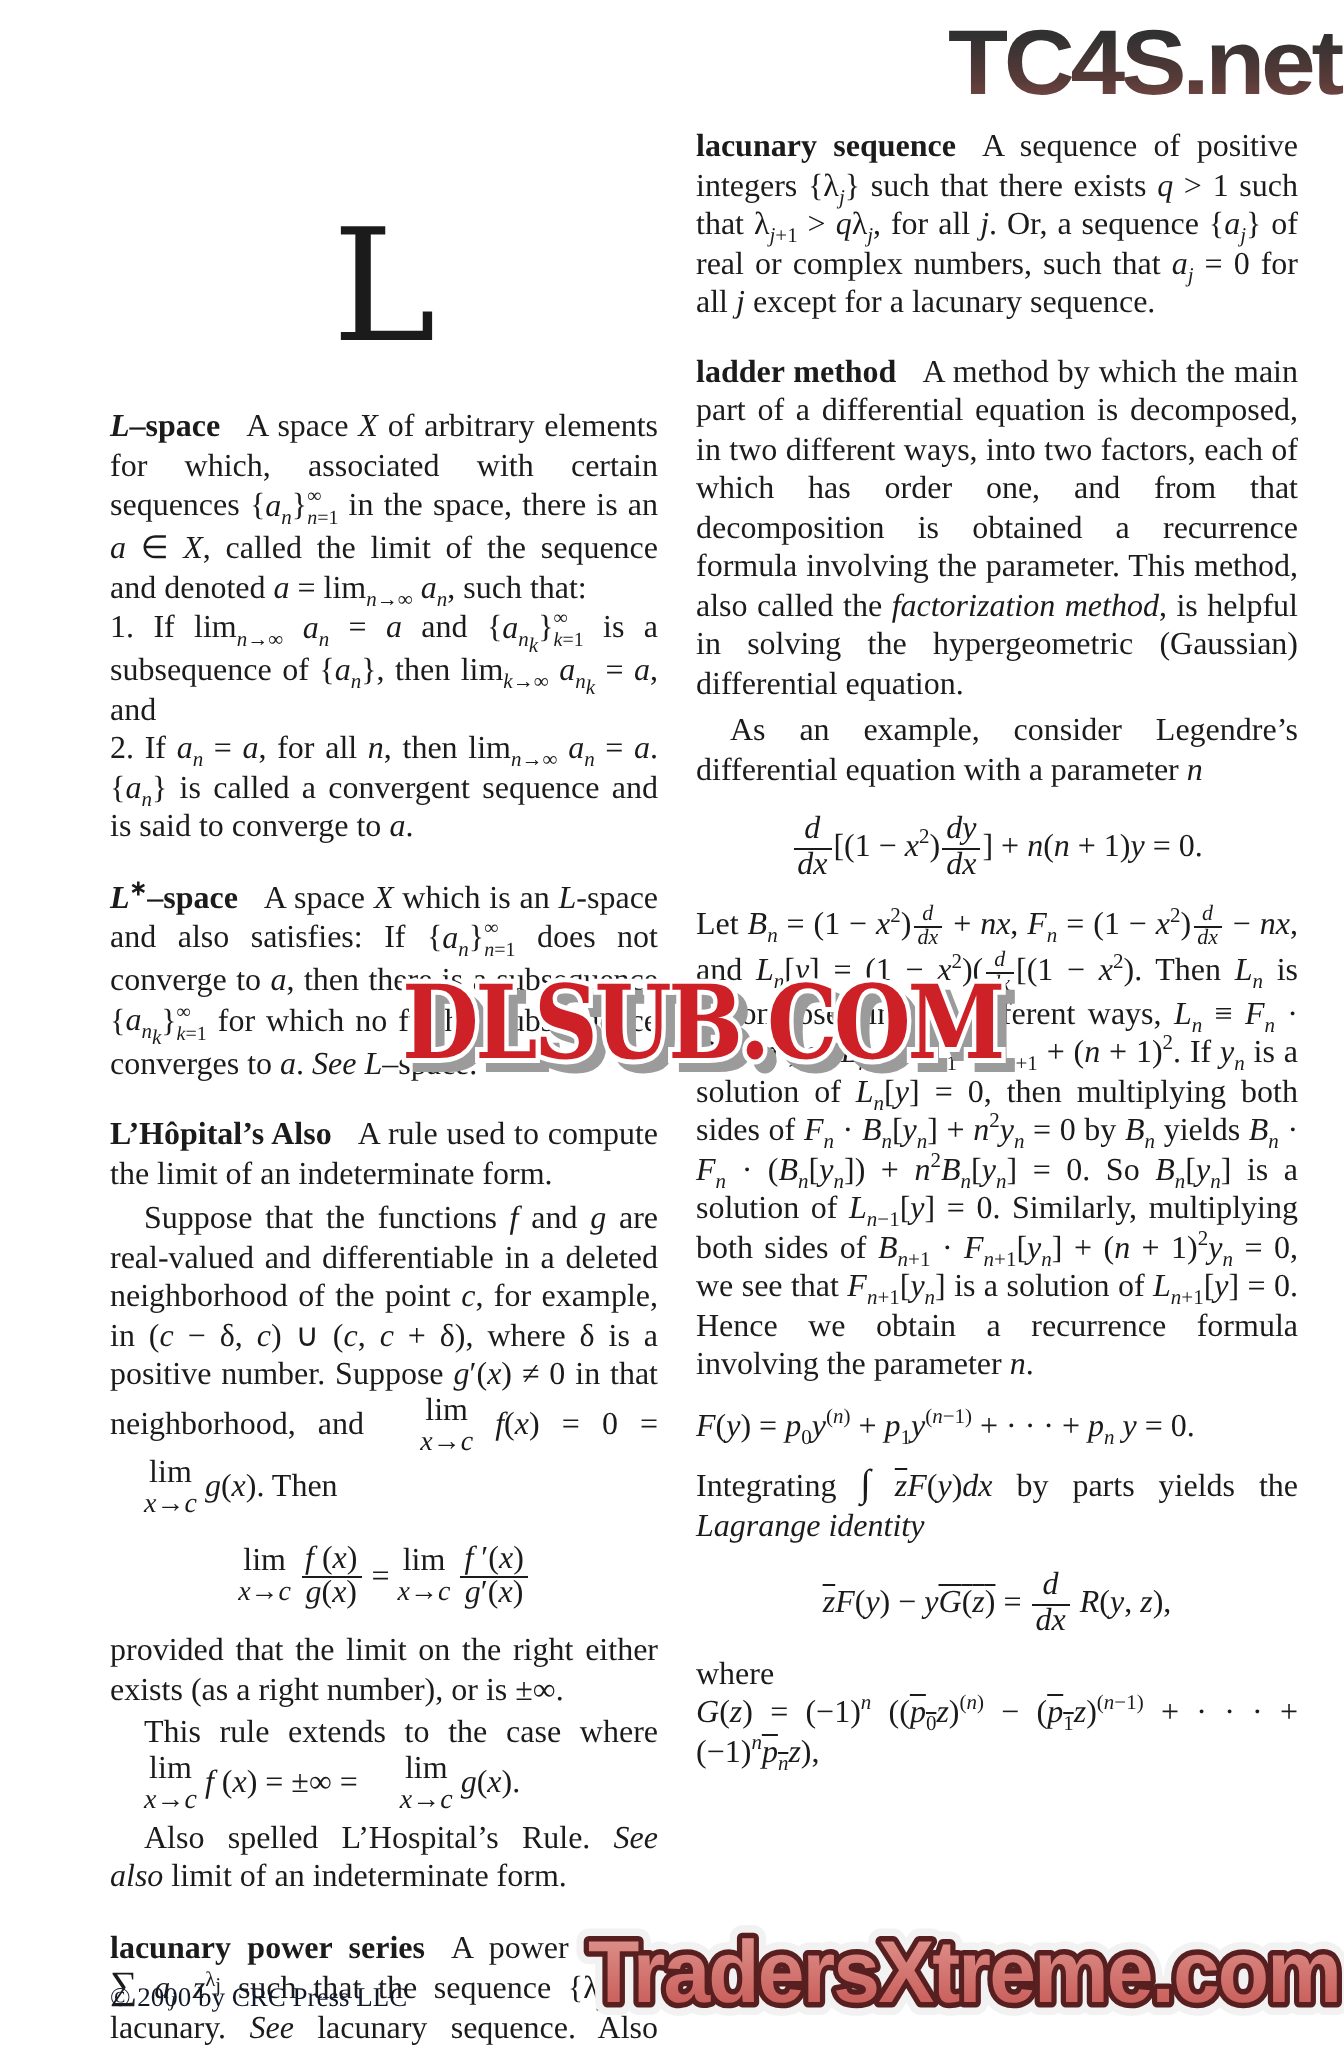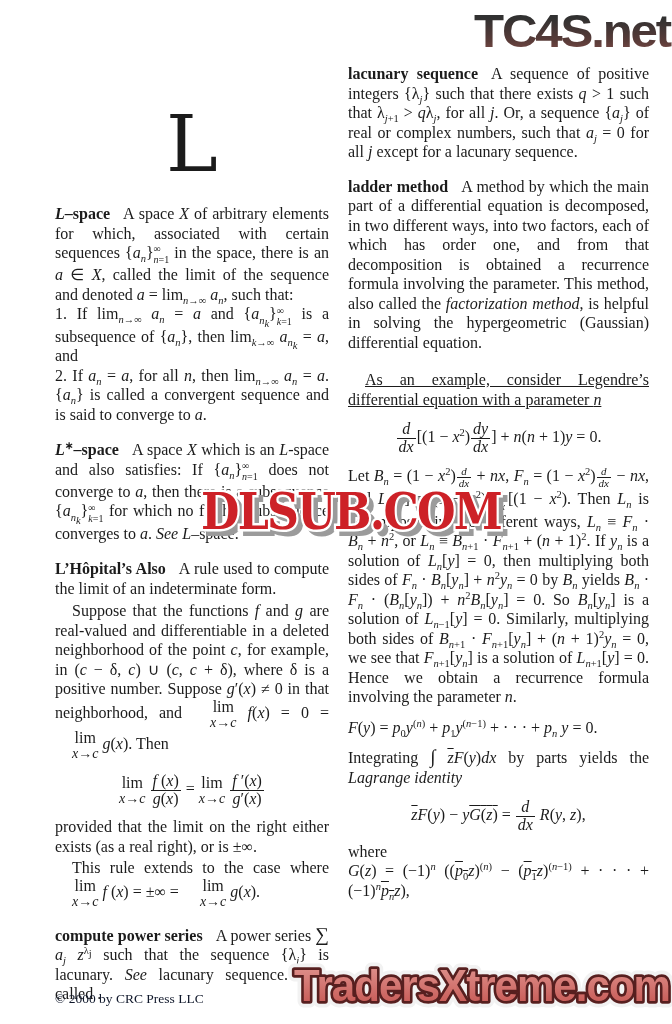--- a/index.html
+++ b/index.html
@@ -54,29 +54,30 @@
     </svg>
   </div>
 
   <div class="col col-left">
     <div class="letter-head">L</div>
     <p class="entry p"><span class="term"><i>L</i>–space</span><span class="tab"></span>A space <i>X</i> of arbitrary elements for which, associated with certain sequences {<i>a<sub>n</sub></i>}<span class="ss"><span>∞</span><span><i>n</i>=1</span></span> in the space, there is an <i>a</i> ∈ <i>X</i>, called the limit of the sequence and denoted <i>a</i> = lim<sub><i>n</i>→∞</sub> <i>a<sub>n</sub></i>, such that:<br>1. If lim<sub><i>n</i>→∞</sub> <i>a<sub>n</sub></i> = <i>a</i> and {<i>a<sub>n<sub>k</sub></sub></i>}<span class="ss"><span>∞</span><span><i>k</i>=1</span></span> is a subsequence of {<i>a<sub>n</sub></i>}, then lim<sub><i>k</i>→∞</sub> <i>a<sub>n<sub>k</sub></sub></i> = <i>a</i>, and<br>2. If <i>a<sub>n</sub></i> = <i>a</i>, for all <i>n</i>, then lim<sub><i>n</i>→∞</sub> <i>a<sub>n</sub></i> = <i>a</i>. {<i>a<sub>n</sub></i>} is called a convergent sequence and is said to converge to <i>a</i>.</p>
     <p class="entry p" style="margin-top:16px;"><span class="term"><i>L</i><sup>∗</sup>–space</span><span class="tab"></span>A space <i>X</i> which is an <i>L</i>-space and also satisfies: If {<i>a<sub>n</sub></i>}<span class="ss"><span>∞</span><span><i>n</i>=1</span></span> does not converge to <i>a</i>, then there is a subsequence {<i>a<sub>n<sub>k</sub></sub></i>}<span class="ss"><span>∞</span><span><i>k</i>=1</span></span> for which no further subsequence converges to <i>a</i>. <i>See</i> <i>L</i>–space.</p>
     <p class="p" style="margin-top:16px;"><span class="term">L’Hôpital’s Also</span><span class="tab"></span>A rule used to compute the limit of an indeterminate form.</p>
     <p class="ind" style="margin-top:3px;">Suppose that the functions <i>f</i> and <i>g</i> are real-valued and differentiable in a deleted neighborhood of the point <i>c</i>, for example, in (<i>c</i> − δ, <i>c</i>) ∪ (<i>c</i>, <i>c</i> + δ), where δ is a positive number. Suppose <i>g</i>′(<i>x</i>) ≠ 0 in that neighborhood, and <span class="lim">lim<span class="under"><i>x</i>→<i>c</i></span></span> <i>f</i>(<i>x</i>) = 0 = <span class="lim">lim<span class="under"><i>x</i>→<i>c</i></span></span> <i>g</i>(<i>x</i>). Then</p>
     <div class="eq" style="margin:12px 0 10px 0;"><span class="lim">lim<span class="under"><i>x</i>→<i>c</i></span></span> <span class="frac"><span class="top"><i>f</i> (<i>x</i>)</span><span class="bot"><i>g</i>(<i>x</i>)</span></span> = <span class="lim">lim<span class="under"><i>x</i>→<i>c</i></span></span> <span class="frac"><span class="top"><i>f</i> ′(<i>x</i>)</span><span class="bot"><i>g</i>′(<i>x</i>)</span></span></div>
-    <p class="p">provided that the limit on the right either exists (as a real right), or is ±∞.</p>
+    <p class="p">provided that the limit on the right either exists (as a right number), or is ±∞.</p>
     <p class="ind" style="margin-top:2px;">This rule extends to the case where <span class="lim">lim<span class="under"><i>x</i>→<i>c</i></span></span> <i>f</i> (<i>x</i>) = ±∞ = <span class="lim">lim<span class="under"><i>x</i>→<i>c</i></span></span> <i>g</i>(<i>x</i>).</p>
-    <p class="entry p" style="margin-top:16px;"><span class="term">compute power series</span><span class="tab"></span>A power series <span class="bigop">∑</span> <i>a<sub>j</sub> z</i><sup>λ<sub>j</sub></sup> such that the sequence {λ<sub><i>j</i></sub>} is lacunary. <i>See</i> lacunary sequence. Also called .</p>
+    <p class="ind" style="margin-top:2px;">Also spelled L’Hospital’s Rule. <i>See also</i> limit of an indeterminate form.</p>
+    <p class="entry p" style="margin-top:16px;"><span class="term">lacunary power series</span><span class="tab"></span>A power series <span class="bigop">∑</span> <i>a<sub>j</sub> z</i><sup>λ<sub>j</sub></sup> such that the sequence {λ<sub><i>j</i></sub>} is lacunary. <i>See</i> lacunary sequence. Also called .</p>
   </div>
 
   <div class="col col-right">
     <p class="entry p"><span class="term">lacunary sequence</span><span class="tab"></span>A sequence of positive integers {λ<sub><i>j</i></sub>} such that there exists <i>q</i> &gt; 1 such that λ<sub><i>j</i>+1</sub> &gt; <i>q</i>λ<sub><i>j</i></sub>, for all <i>j</i>. Or, a sequence {<i>a<sub>j</sub></i>} of real or complex numbers, such that <i>a<sub>j</sub></i> = 0 for all <i>j</i> except for a lacunary sequence.</p>
     <p class="p" style="margin-top:15px;"><span class="term">ladder method</span><span class="tab"></span>A method by which the main part of a differential equation is decomposed, in two different ways, into two factors, each of which has order one, and from that decomposition is obtained a recurrence formula involving the parameter. This method, also called the <i>factorization method</i>, is helpful in solving the hypergeometric (Gaussian) differential equation.</p>
-    <p class="ind" style="margin-top:18px;text-decoration:underline;">As an example, consider Legendre’s differential equation with a parameter <i>n</i></p>
+    <p class="ind" style="margin-top:4px;">As an example, consider Legendre’s differential equation with a parameter <i>n</i></p>
     <div class="eq" style="margin:12px 0 10px 0;"><span class="frac"><span class="top"><i>d</i></span><span class="bot"><i>dx</i></span></span>[(1 − <i>x</i><sup>2</sup>)<span class="frac"><span class="top"><i>dy</i></span><span class="bot"><i>dx</i></span></span>] + <i>n</i>(<i>n</i> + 1)<i>y</i> = 0.</div>
     <p class="p">Let <i>B<sub>n</sub></i> = (1 − <i>x</i><sup>2</sup>)<span class="frac sm"><span class="top"><i>d</i></span><span class="bot"><i>dx</i></span></span> + <i>nx</i>, <i>F<sub>n</sub></i> = (1 − <i>x</i><sup>2</sup>)<span class="frac sm"><span class="top"><i>d</i></span><span class="bot"><i>dx</i></span></span> − <i>nx</i>, and <i>L<sub>n</sub></i>[<i>y</i>] = (1 − <i>x</i><sup>2</sup>)(<span class="frac sm"><span class="top"><i>d</i></span><span class="bot"><i>dx</i></span></span>[(1 − <i>x</i><sup>2</sup>). Then <i>L<sub>n</sub></i> is decomposed in two different ways, <i>L<sub>n</sub></i> ≡ <i>F<sub>n</sub></i> · <i>B<sub>n</sub></i> + <i>n</i><sup>2</sup>, or <i>L<sub>n</sub></i> ≡ <i>B</i><sub><i>n</i>+1</sub> · <i>F</i><sub><i>n</i>+1</sub> + (<i>n</i> + 1)<sup>2</sup>. If <i>y<sub>n</sub></i> is a solution of <i>L<sub>n</sub></i>[<i>y</i>] = 0, then multiplying both sides of <i>F<sub>n</sub></i> · <i>B<sub>n</sub></i>[<i>y<sub>n</sub></i>] + <i>n</i><sup>2</sup><i>y<sub>n</sub></i> = 0 by <i>B<sub>n</sub></i> yields <i>B<sub>n</sub></i> · <i>F<sub>n</sub></i> · (<i>B<sub>n</sub></i>[<i>y<sub>n</sub></i>]) + <i>n</i><sup>2</sup><i>B<sub>n</sub></i>[<i>y<sub>n</sub></i>] = 0. So <i>B<sub>n</sub></i>[<i>y<sub>n</sub></i>] is a solution of <i>L</i><sub><i>n</i>−1</sub>[<i>y</i>] = 0. Similarly, multiplying both sides of <i>B</i><sub><i>n</i>+1</sub> · <i>F</i><sub><i>n</i>+1</sub>[<i>y<sub>n</sub></i>] + (<i>n</i> + 1)<sup>2</sup><i>y<sub>n</sub></i> = 0, we see that <i>F</i><sub><i>n</i>+1</sub>[<i>y<sub>n</sub></i>] is a solution of <i>L</i><sub><i>n</i>+1</sub>[<i>y</i>] = 0. Hence we obtain a recurrence formula involving the parameter <i>n</i>.</p>
     <div class="eq" style="text-align:left;margin:11px 0 10px 0;"><i>F</i>(<i>y</i>) = <i>p</i><sub>0</sub><i>y</i><sup>(<i>n</i>)</sup> + <i>p</i><sub>1</sub><i>y</i><sup>(<i>n</i>−1)</sup> + · · · + <i>p<sub>n</sub> y</i> = 0.</div>
     <p class="p">Integrating <span class="bigop">∫</span> <span class="ol"><i>z</i></span><i>F</i>(<i>y</i>)<i>dx</i> by parts yields the <i>Lagrange identity</i></p>
     <div class="eq" style="margin:12px 0 8px 0;"><span class="ol"><i>z</i></span><i>F</i>(<i>y</i>) − <i>y</i><span class="ol"><i>G</i>(<i>z</i>)</span> = <span class="frac"><span class="top"><i>d</i></span><span class="bot"><i>dx</i></span></span> <i>R</i>(<i>y</i>, <i>z</i>),</div>
     <p class="p">where<br><i>G</i>(<i>z</i>) = (−1)<sup><i>n</i></sup> ((<span class="ol"><i>p</i><sub>0</sub></span><i>z</i>)<sup>(<i>n</i>)</sup> − (<span class="ol"><i>p</i><sub>1</sub></span><i>z</i>)<sup>(<i>n</i>−1)</sup> + · · · + (−1)<sup><i>n</i></sup><span class="ol"><i>p<sub>n</sub></i></span><i>z</i>),</p>
   </div>
 
   <div class="wm wm-mid">
     <svg width="322" height="74">

